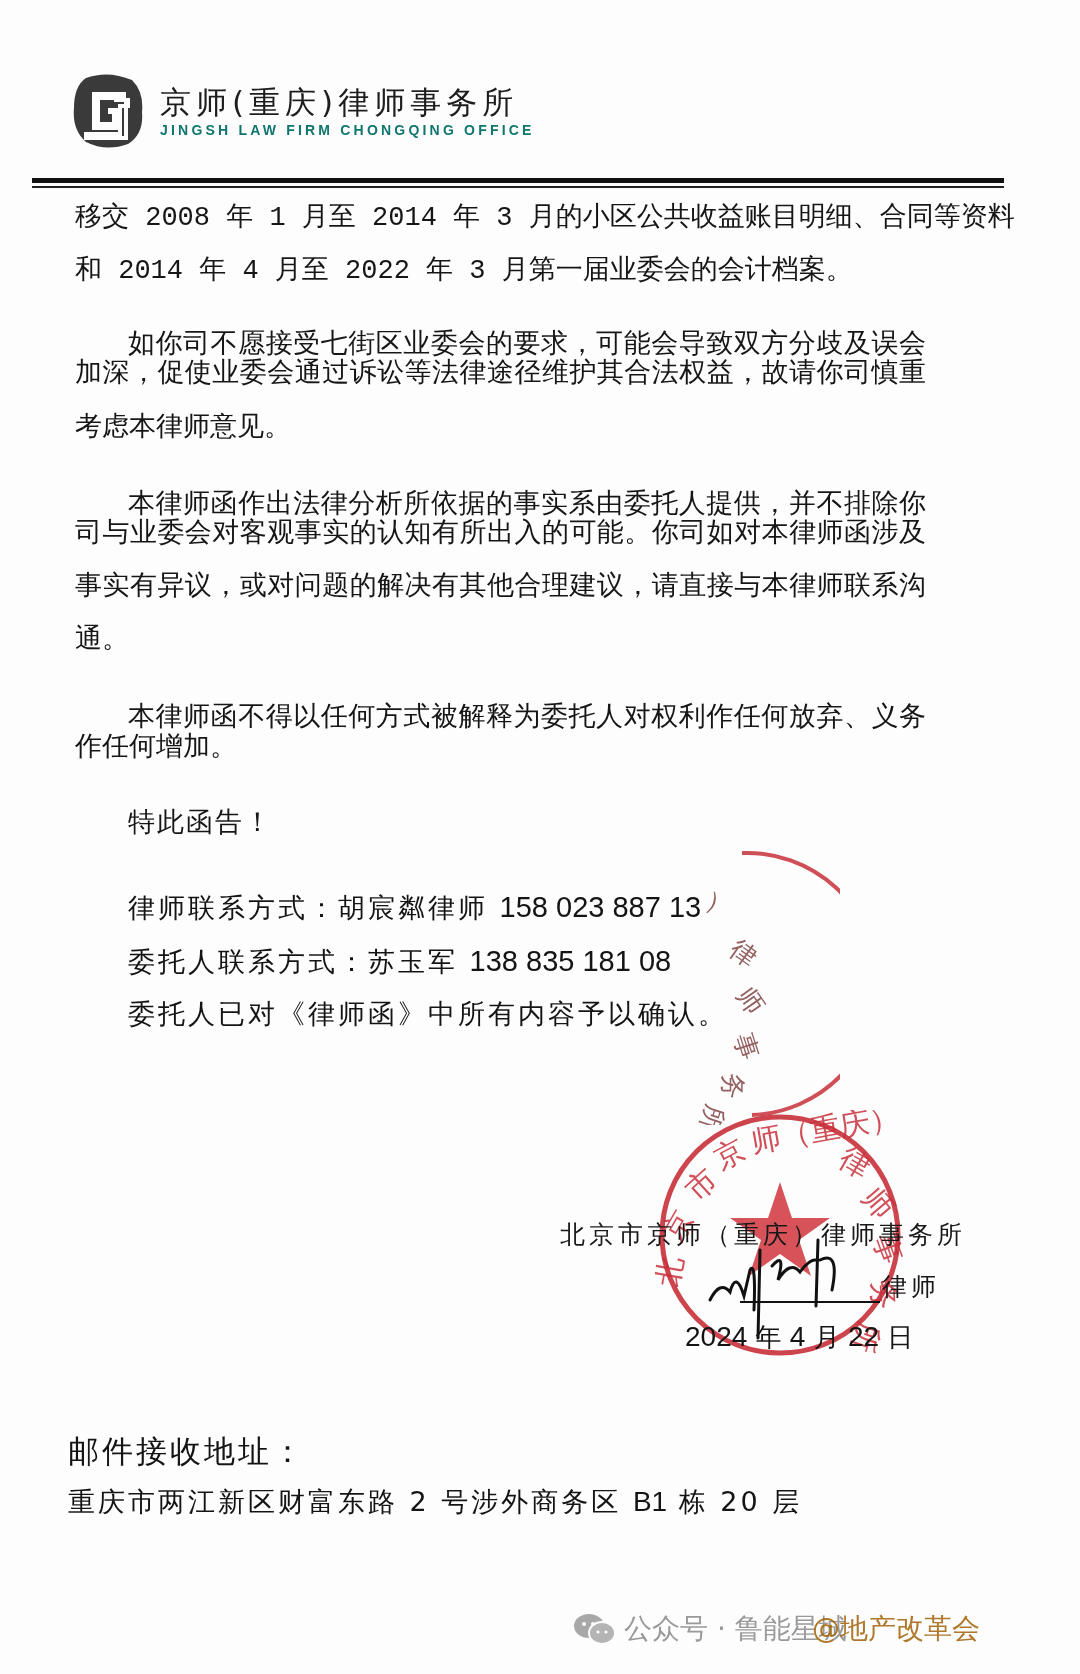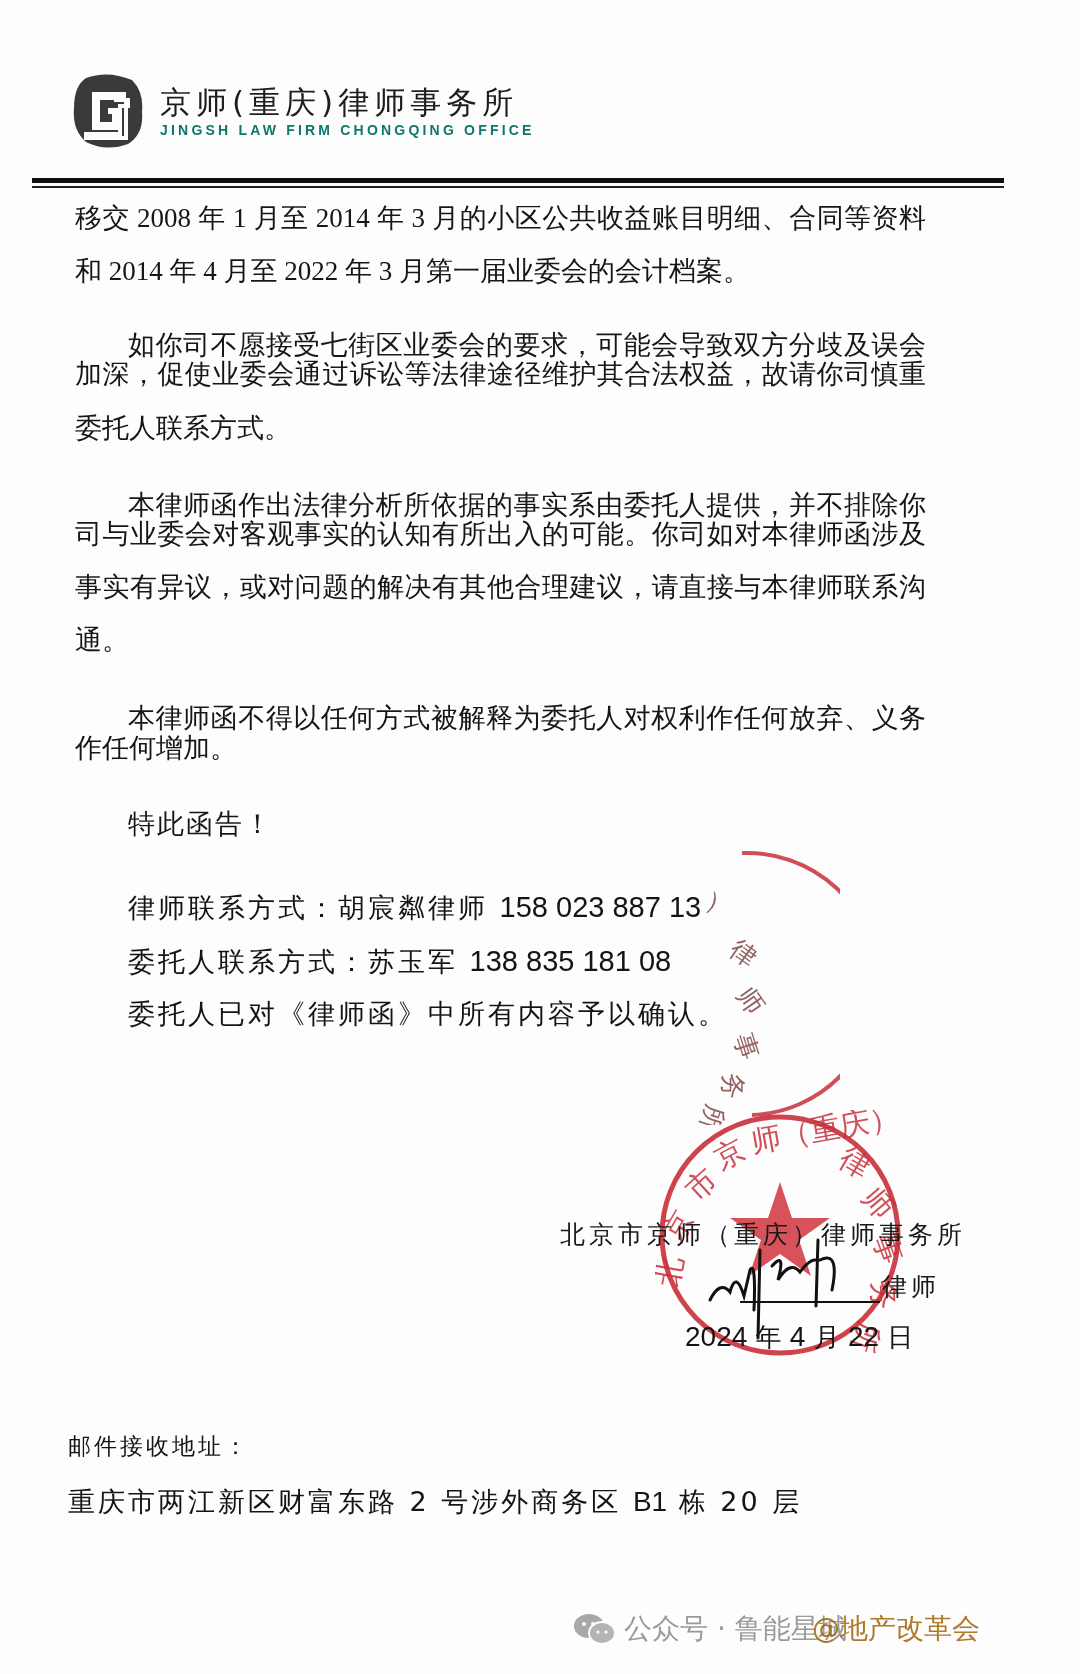--- a/index.html
+++ b/index.html
@@ -20,34 +20,34 @@
   .firm-en {
     left:160px; top:122px; font-size:14px; letter-spacing:3.2px; color:#0f766e;
     font-family:"Liberation Sans", sans-serif; font-weight:bold; white-space:nowrap;
   }
   .rule-thick { left:32px; top:178px; width:972px; height:5px; background:#111; }
   .rule-thin { left:32px; top:186px; width:972px; height:2px; background:#222; }
 
   .line {
     position:absolute; left:75px; width:851px; font-size:27px; height:36px; line-height:36px;
     white-space:nowrap; text-align:justify; text-align-last:justify;
-    font-family:Liberation Serif, serif; color:#161616;
+    font-family:Liberation Mono, monospace; color:#161616;
   }
   .line.indent { left:128px; width:798px;margin-top:24px; }
   .line.short { text-align-last:left; width:auto; }
   .contact { position:absolute; left:128px; font-size:27px; line-height:36px; white-space:nowrap; letter-spacing:3px; }
   .contact .num { font-family:"Liberation Sans", sans-serif; font-size:29px; letter-spacing:0; }
 
   .seal { position:absolute; pointer-events:none; }
   .sign-text { position:absolute; font-size:25px; white-space:nowrap; letter-spacing:4px; color:#181818; }
   .sign-line { position:absolute; height:2px; background:#111; }
   .date-text { position:absolute; font-size:26px; white-space:nowrap; }
   .date-text .num { font-family:"Liberation Sans", sans-serif; font-size:28px; }
 
-  .mail-label { position:absolute; left:68px; top:1431px; font-size:23px; letter-spacing:3px; white-space:nowrap; }
+  .mail-label { position:absolute; left:68px; top:1431px; font-size:31px; letter-spacing:3px; white-space:nowrap; }
   .mail-addr { position:absolute; left:68px; top:1484px; font-size:27px; letter-spacing:3px; white-space:nowrap; }
   .mail-addr .num { font-family:"Liberation Sans", sans-serif; font-size:28px; letter-spacing:0; }
 
   .wm { position:absolute; left:572px; top:1610px; height:34px; white-space:nowrap; color:#9a9a9a; font-size:28px; }
   .wm .wm-icon { position:absolute; left:0; top:2px; width:46px; height:34px; }
   .wm .wm-text { position:absolute; left:52px; top:0; }
   .wm .wm-over { position:absolute; left:240px; top:0; color:#a16207; opacity:.85; }
 </style>
 </head>
 <body>
@@ -61,21 +61,21 @@
 </div>
 <div class="abs firm-cn">京师(重庆)律师事务所</div>
 <div class="abs firm-en">JINGSH LAW FIRM CHONGQING OFFICE</div>
 <div class="abs rule-thick"></div>
 <div class="abs rule-thin"></div>
 
 <div class="line" style="top:200px">移交 2008 年 1 月至 2014 年 3 月的小区公共收益账目明细、合同等资料</div>
 <div class="line short" style="top:253px">和 2014 年 4 月至 2022 年 3 月第一届业委会的会计档案。</div>
 <div class="line indent" style="top:303px">如你司不愿接受七街区业委会的要求，可能会导致双方分歧及误会</div>
 <div class="line" style="top:356px">加深，促使业委会通过诉讼等法律途径维护其合法权益，故请你司慎重</div>
-<div class="line short" style="top:410px">委托人联系方式。</div>
+<div class="line short" style="top:410px">考虑本律师意见。</div>
 <div class="line indent" style="top:463px">本律师函作出法律分析所依据的事实系由委托人提供，并不排除你</div>
 <div class="line" style="top:516px">司与业委会对客观事实的认知有所出入的可能。你司如对本律师函涉及</div>
 <div class="line" style="top:569px">事实有异议，或对问题的解决有其他合理建议，请直接与本律师联系沟</div>
 <div class="line short" style="top:622px">通。</div>
 <div class="line indent" style="top:676px">本律师函不得以任何方式被解释为委托人对权利作任何放弃、义务</div>
 <div class="line short" style="top:730px">作任何增加。</div>
 <div class="line short indent" style="top:782px; letter-spacing:2px">特此函告！</div>
 
 <div class="contact" style="top:889px">
   <span>律师联系方式：胡宸粼律师 </span><span class="num">158 023 887 13</span>

